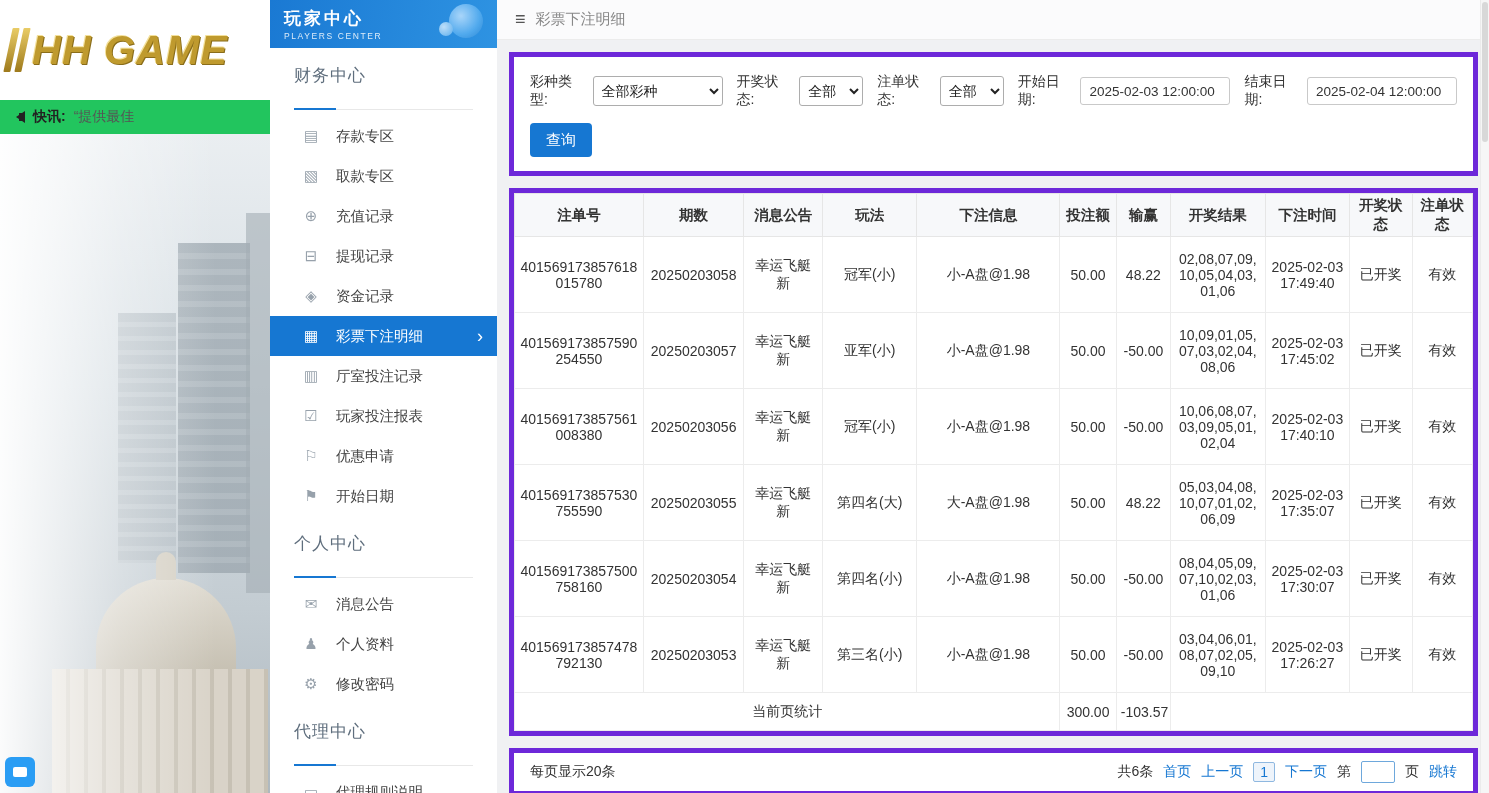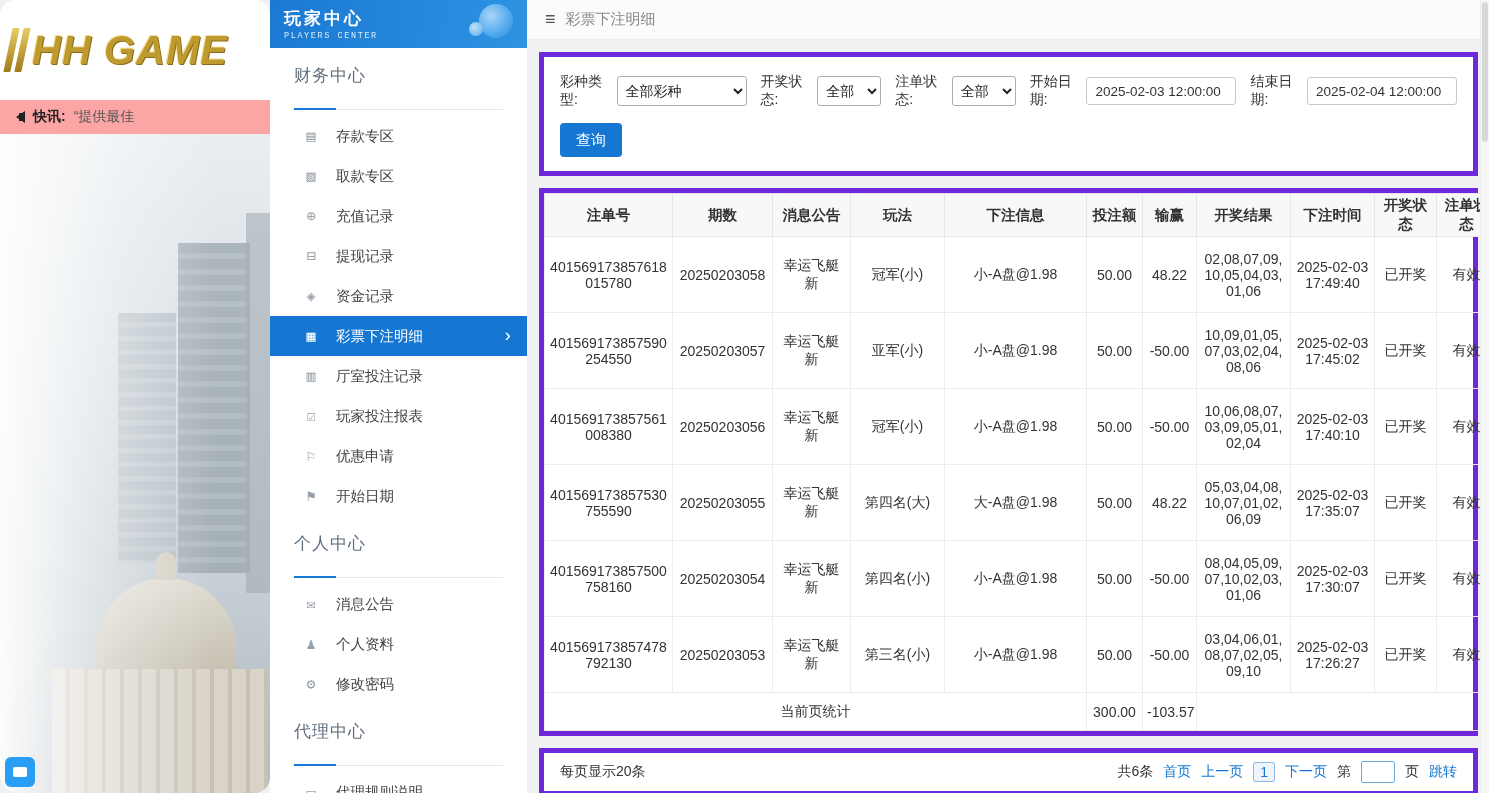--- a/index.html
+++ b/index.html
@@ -5,44 +5,44 @@
   * { box-sizing: border-box; margin: 0; padding: 0; }
   html, body { width: 1489px; height: 793px; overflow: hidden; }
   body {
     font-family: "Liberation Sans", "DejaVu Sans", sans-serif;
     display: flex;
     background: #f0f1f3;
     color: #333;
   }
 
   
-  .left-art { width: 270px; flex-shrink: 0; position: relative; background: #fff; display: flex; flex-direction: column; overflow: hidden; border-radius: 16px; }
+  .left-art { width: 270px; flex-shrink: 0; position: relative; background: #fff; display: flex; flex-direction: column; overflow: hidden; }
   .logo-area { height: 100px; display: flex; align-items: center; padding-left: 8px; background: #fff; }
   .logo-bars { display: flex; gap: 4px; margin-right: 6px; transform: skewX(-12deg); }
   .logo-bars i { display: block; width: 7px; height: 44px; background: linear-gradient(180deg, #e9cc66, #9e7a1c); border-radius: 1px; }
   .logo-text { font-size: 40px; font-weight: bold; font-style: italic; letter-spacing: 1px; color: #bf9a2e; text-shadow: 1px 1px 0 #8a6d1a, -1px -1px 0 #f3e09a; white-space: nowrap; }
-  .news-bar { height: 34px; display: flex; align-items: center; gap: 8px; padding: 0 10px; background: #fca5a5; font-size: 14px; white-space: nowrap; overflow: hidden; }
+  .news-bar { height: 34px; display: flex; align-items: center; gap: 8px; padding: 0 10px; background: #22c55e; font-size: 14px; white-space: nowrap; overflow: hidden; }
   .speaker-icon { width: 0; height: 0; border: 6px solid transparent; border-right: 9px solid #222; position: relative; display: inline-block; }
   .speaker-icon::before { content: ""; position: absolute; left: 3px; top: -4px; width: 4px; height: 8px; background: #222; }
   .news-label { font-weight: bold; color: #222; }
   .news-text { color: #555; overflow: hidden; }
   .city-photo { flex: 1; position: relative; background: linear-gradient(180deg, #eaeef1 0%, #d6dee3 38%, #c3ccd2 72%, #aeb8bf 100%); }
   .city-photo::before { content: ""; position: absolute; inset: 0; background: linear-gradient(90deg, rgba(255,255,255,.95) 0%, rgba(255,255,255,.35) 45%, rgba(255,255,255,0) 80%); z-index: 4; }
   .bld { position: absolute; }
   .bld-1 { left: 178px; bottom: 220px; width: 72px; height: 330px; background: repeating-linear-gradient(180deg, #9aa5ad 0 10px, #a8b2b9 10px 16px); opacity: .75; }
   .bld-2 { left: 118px; bottom: 230px; width: 58px; height: 250px; background: repeating-linear-gradient(180deg, #aeb8bf 0 9px, #bcc5cb 9px 14px); opacity: .7; }
   .bld-3 { left: 246px; bottom: 200px; width: 30px; height: 380px; background: #a3adb4; opacity: .6; }
   .dome { left: 96px; bottom: 120px; width: 140px; height: 95px; background: linear-gradient(180deg, #e0dcd2, #c6c0b2); border-radius: 70px 70px 0 0; z-index: 2; }
   .dome::before { content: ""; position: absolute; left: 60px; top: -26px; width: 20px; height: 28px; background: #d5d0c4; border-radius: 10px 10px 0 0; }
   .dome-base { left: 52px; bottom: 0; width: 216px; height: 124px; background: repeating-linear-gradient(90deg, #d9d3c8 0 14px, #c7c1b4 14px 18px); z-index: 2; }
   .chat-widget { position: absolute; left: 5px; bottom: 6px; width: 30px; height: 30px; background: #2a9df4; border-radius: 6px; z-index: 6; display: flex; align-items: center; justify-content: center; cursor: pointer; }
   .chat-widget::before { content: ""; width: 14px; height: 10px; background: #fff; border-radius: 2px; }
 
   
-  .sidebar { width: 257px; flex-shrink: 0; background: #fff; overflow: hidden; font-family: Liberation Mono, monospace; }
+  .sidebar { width: 227px; flex-shrink: 0; background: #fff; overflow: hidden; }
   .sb-header { height: 48px; background: linear-gradient(100deg, #1a79d3, #2e93e2); position: relative; color: #fff; padding: 7px 0 0 14px; overflow: hidden; }
   .sb-title { font-size: 17px; font-weight: bold; letter-spacing: 3px; }
   .sb-sub { font-size: 8.5px; letter-spacing: 1.6px; color: rgba(255,255,255,.85); margin-top: 1px; }
   .sb-orb { position: absolute; right: 14px; top: 4px; width: 34px; height: 34px; border-radius: 50%; background: radial-gradient(circle at 35% 35%, #bfe2ff, #57aef0 60%, #2d86d2); opacity: .85; }
   .sb-orb::after { content: ""; position: absolute; right: 30px; top: 18px; width: 14px; height: 14px; border-radius: 50%; background: radial-gradient(circle at 35% 35%, #d8eeff, #66b4ef); }
   .sb-section-title { margin: 16px 24px 6px 24px; font-size: 17px; color: #5f6e7d; padding-bottom: 22px; border-bottom: 1px solid #e8e8e8; position: relative; letter-spacing: 1px; }
   .sb-section-title::after { content: ""; position: absolute; left: 0; bottom: -1px; width: 42px; height: 2px; background: #1677d2; }
   .sb-item { height: 40px; display: flex; align-items: center; padding: 0 14px 0 32px; gap: 16px; font-size: 14.5px; color: #444; cursor: pointer; position: relative; }
   .sb-icon { width: 18px; text-align: center; font-size: 15px; color: #97a1ab; flex-shrink: 0; }
   .sb-label { flex: 1; }

